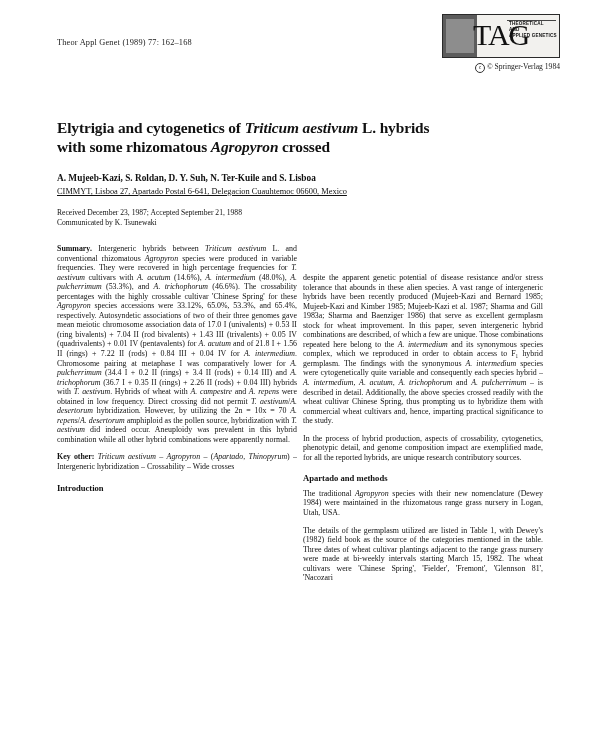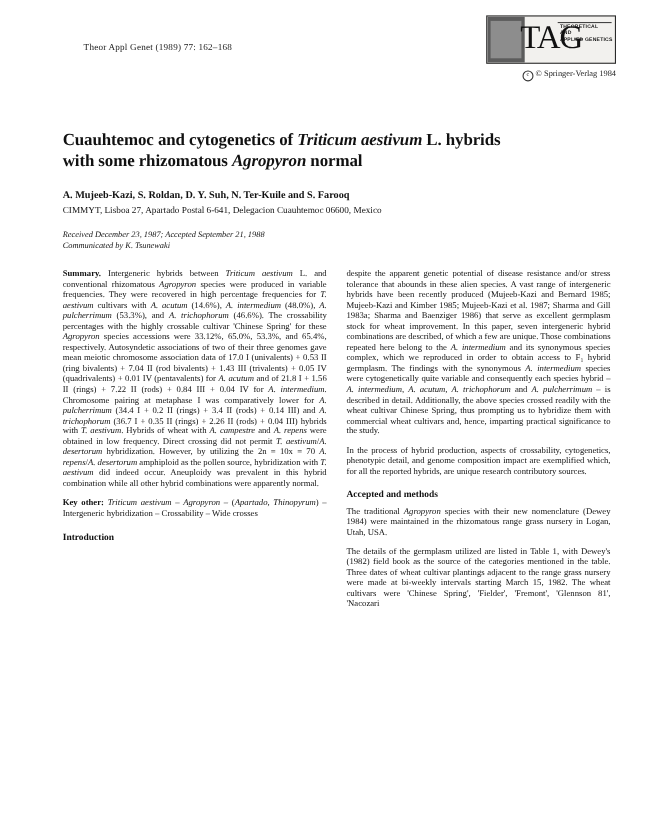--- a/index.html
+++ b/index.html
@@ -28,21 +28,20 @@
     position: absolute;
     top: 38px;
     left: 57px;
     right: 40px;
     height: 60px;
   }
   .journal-line {
     font-size: 8.3px;
     letter-spacing: 0.2px;
     color: #1a1a1a;
-    margin-left: 19px;
   }
   .logo-box {
     position: absolute;
     top: -24px;
     right: 0px;
     width: 118px;
     height: 42px;
     display: flex;
     align-items: stretch;
   }
@@ -137,43 +136,43 @@
     font-weight: bold;
     line-height: 12px;
   }
   .affil {
     position: absolute;
     top: 186px;
     left: 57px;
     right: 47px;
     font-size: 8.4px;
     line-height: 11px;
+    text-decoration: underline;
   }
   .received {
     position: absolute;
     top: 208px;
     left: 57px;
     right: 47px;
     font-size: 7.6px;
     line-height: 9.6px;
-    font-style: italic;
   }
 
   
   .col {
     position: absolute;
     top: 244px;
     width: 240px;
     font-size: 7.9px;
     line-height: 9.55px;
     text-align: justify;
     hyphens: auto;
   }
   .col-left { left: 57px; }
-  .col-right { left: 315px; }
+  .col-right { left: 303px; margin-top: 29px; }
 
   .col p {
     margin: 0 0 8px 0;
   }
   .lead-bold { font-weight: bold; margin-top: 13px; }
   i { font-style: italic; }
 
   .section-head {
     font-size: 8.6px;
     font-weight: bold;
@@ -205,41 +204,41 @@
         </div>
       </div>
     </div>
 
     <div class="springer-line">
       <span class="springer-c">c</span><span>© Springer-Verlag 1984</span>
     </div>
   </div>
 
   <div class="title">
-    <span>Cuauhtemoc and cytogenetics of </span><i>Triticum aestivum</i><span> L. hybrids</span><br>
-    <span>with some rhizomatous </span><i>Agropyron</i><span> normal</span>
-  </div>
-
-  <div class="authors">A. Mujeeb-Kazi, S. Roldan, D. Y. Suh, N. Ter-Kuile and S. Farooq</div>
+    <span>Elytrigia and cytogenetics of </span><i>Triticum aestivum</i><span> L. hybrids</span><br>
+    <span>with some rhizomatous </span><i>Agropyron</i><span> crossed</span>
+  </div>
+
+  <div class="authors">A. Mujeeb-Kazi, S. Roldan, D. Y. Suh, N. Ter-Kuile and S. Lisboa</div>
   <div class="affil">CIMMYT, Lisboa 27, Apartado Postal 6-641, Delegacion Cuauhtemoc 06600, Mexico</div>
   <div class="received">
     <div>Received December 23, 1987; Accepted September 21, 1988</div>
     <div>Communicated by K. Tsunewaki</div>
   </div>
 
   <div class="col col-left">
     <p><span class="lead-bold">Summary.</span><span> Intergeneric hybrids between <i>Triticum aestivum</i> L. and conventional rhizomatous <i>Agropyron</i> species were produced in variable frequencies. They were recovered in high percentage frequencies for <i>T. aestivum</i> cultivars with <i>A. acutum</i> (14.6%), <i>A. intermedium</i> (48.0%), <i>A. pulcherrimum</i> (53.3%), and <i>A. trichophorum</i> (46.6%). The crossability percentages with the highly crossable cultivar 'Chinese Spring' for these <i>Agropyron</i> species accessions were 33.12%, 65.0%, 53.3%, and 65.4%, respectively. Autosyndetic associations of two of their three genomes gave mean meiotic chromosome association data of 17.0 I (univalents) + 0.53 II (ring bivalents) + 7.04 II (rod bivalents) + 1.43 III (trivalents) + 0.05 IV (quadrivalents) + 0.01 IV (pentavalents) for <i>A. acutum</i> and of 21.8 I + 1.56 II (rings) + 7.22 II (rods) + 0.84 III + 0.04 IV for <i>A. intermedium</i>. Chromosome pairing at metaphase I was comparatively lower for <i>A. pulcherrimum</i> (34.4 I + 0.2 II (rings) + 3.4 II (rods) + 0.14 III) and <i>A. trichophorum</i> (36.7 I + 0.35 II (rings) + 2.26 II (rods) + 0.04 III) hybrids with <i>T. aestivum</i>. Hybrids of wheat with <i>A. campestre</i> and <i>A. repens</i> were obtained in low frequency. Direct crossing did not permit <i>T. aestivum</i>/<i>A. desertorum</i> hybridization. However, by utilizing the 2n = 10x = 70 <i>A. repens</i>/<i>A. desertorum</i> amphiploid as the pollen source, hybridization with <i>T. aestivum</i> did indeed occur. Aneuploidy was prevalent in this hybrid combination while all other hybrid combinations were apparently normal.</span></p>
 
     <p class="keywords"><span class="lead-bold">Key other:</span><span> <i>Triticum aestivum</i> – <i>Agropyron</i> – (<i>Apartado</i>, <i>Thinopyrum</i>) – Intergeneric hybridization – Crossability – Wide crosses</span></p>
 
     <div class="section-head">Introduction</div>
   </div>
 
   <div class="col col-right">
     <p>despite the apparent genetic potential of disease resistance and/or stress tolerance that abounds in these alien species. A vast range of intergeneric hybrids have been recently produced (Mujeeb-Kazi and Bernard 1985; Mujeeb-Kazi and Kimber 1985; Mujeeb-Kazi et al. 1987; Sharma and Gill 1983a; Sharma and Baenziger 1986) that serve as excellent germplasm stock for wheat improvement. In this paper, seven intergeneric hybrid combinations are described, of which a few are unique. Those combinations repeated here belong to the <i>A. intermedium</i> and its synonymous species complex, which we reproduced in order to obtain access to F₁ hybrid germplasm. The findings with the synonymous <i>A. intermedium</i> species were cytogenetically quite variable and consequently each species hybrid – <i>A. intermedium</i>, <i>A. acutum</i>, <i>A. trichophorum</i> and <i>A. pulcherrimum</i> – is described in detail. Additionally, the above species crossed readily with the wheat cultivar Chinese Spring, thus prompting us to hybridize them with commercial wheat cultivars and, hence, imparting practical significance to the study.</p>
-    <p>In the process of hybrid production, aspects of crossability, cytogenetics, phenotypic detail, and genome composition impact are exemplified which, for all the reported hybrids, are unique research contributory sources.</p>
-
-    <div class="section-head">Accepted and methods</div>
+    <p>In the process of hybrid production, aspects of crossability, cytogenetics, phenotypic detail, and genome composition impact are exemplified made, for all the reported hybrids, are unique research contributory sources.</p>
+
+    <div class="section-head">Apartado and methods</div>
     <p>The traditional <i>Agropyron</i> species with their new nomenclature (Dewey 1984) were maintained in the rhizomatous range grass nursery in Logan, Utah, USA.</p>
     <p>The details of the germplasm utilized are listed in Table 1, with Dewey's (1982) field book as the source of the categories mentioned in the table. Three dates of wheat cultivar plantings adjacent to the range grass nursery were made at bi-weekly intervals starting March 15, 1982. The wheat cultivars were 'Chinese Spring', 'Fielder', 'Fremont', 'Glennson 81', 'Nacozari</p>
   </div>
 
 </div>
 
 </body></html>

